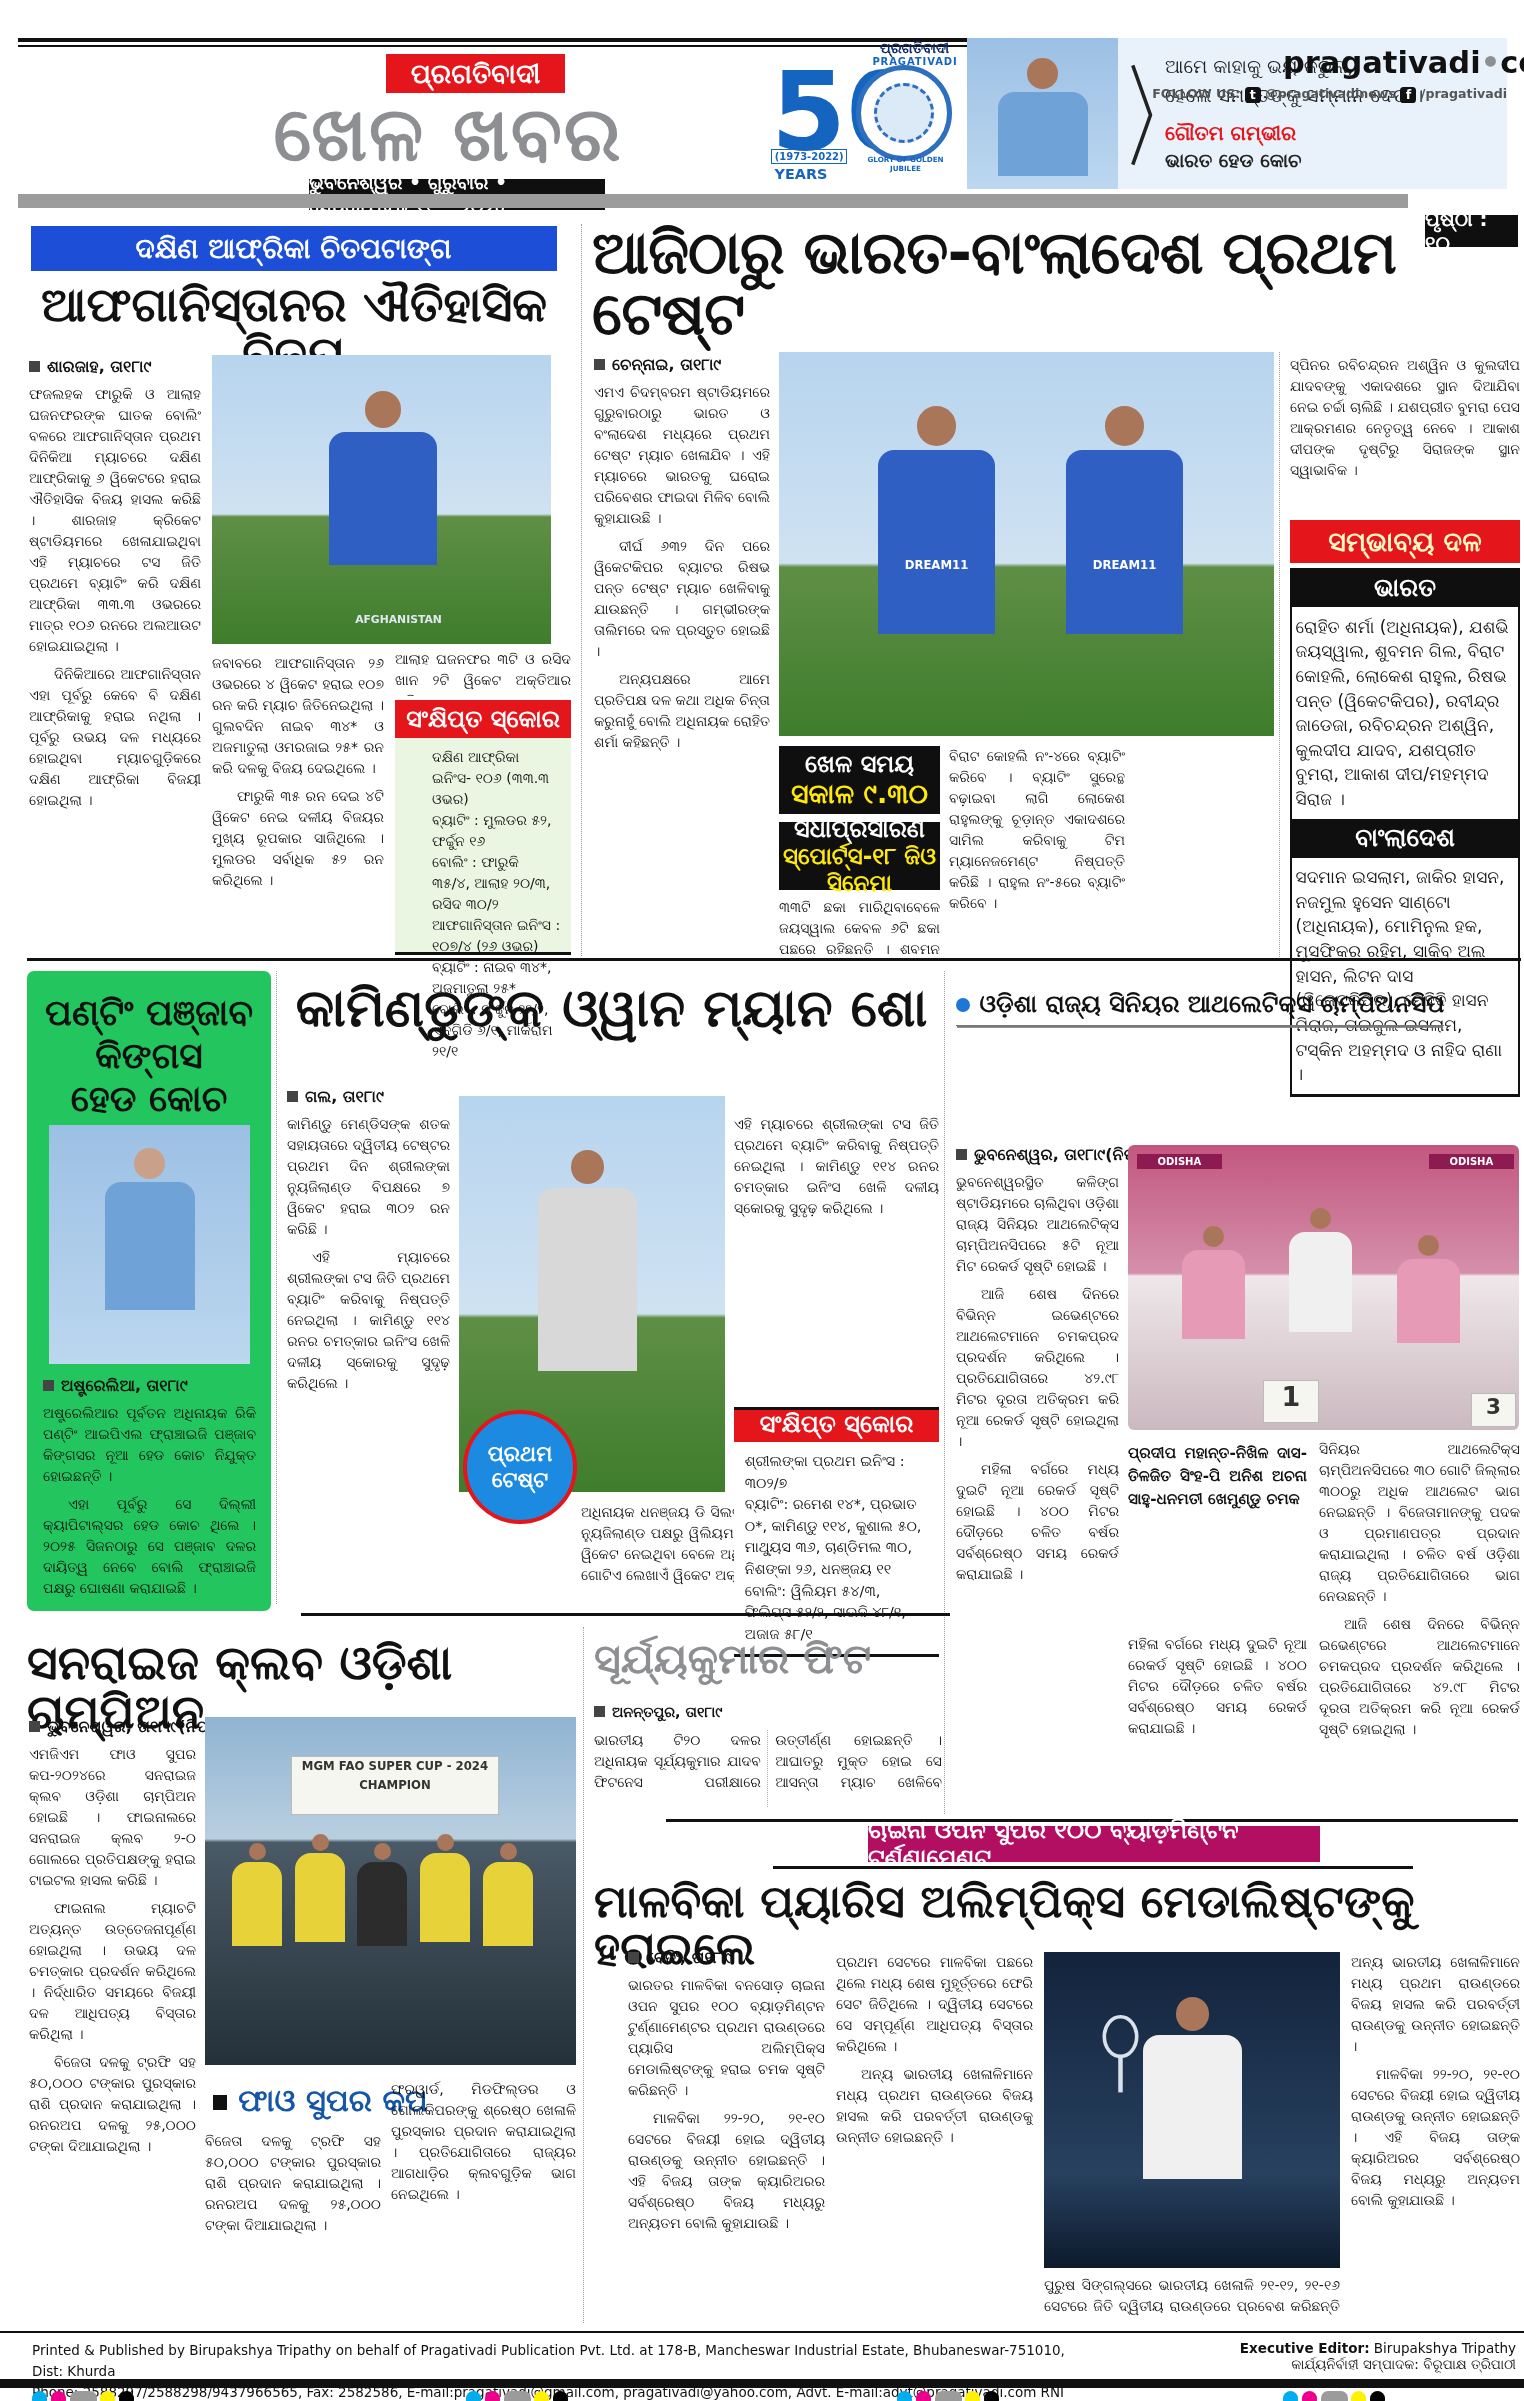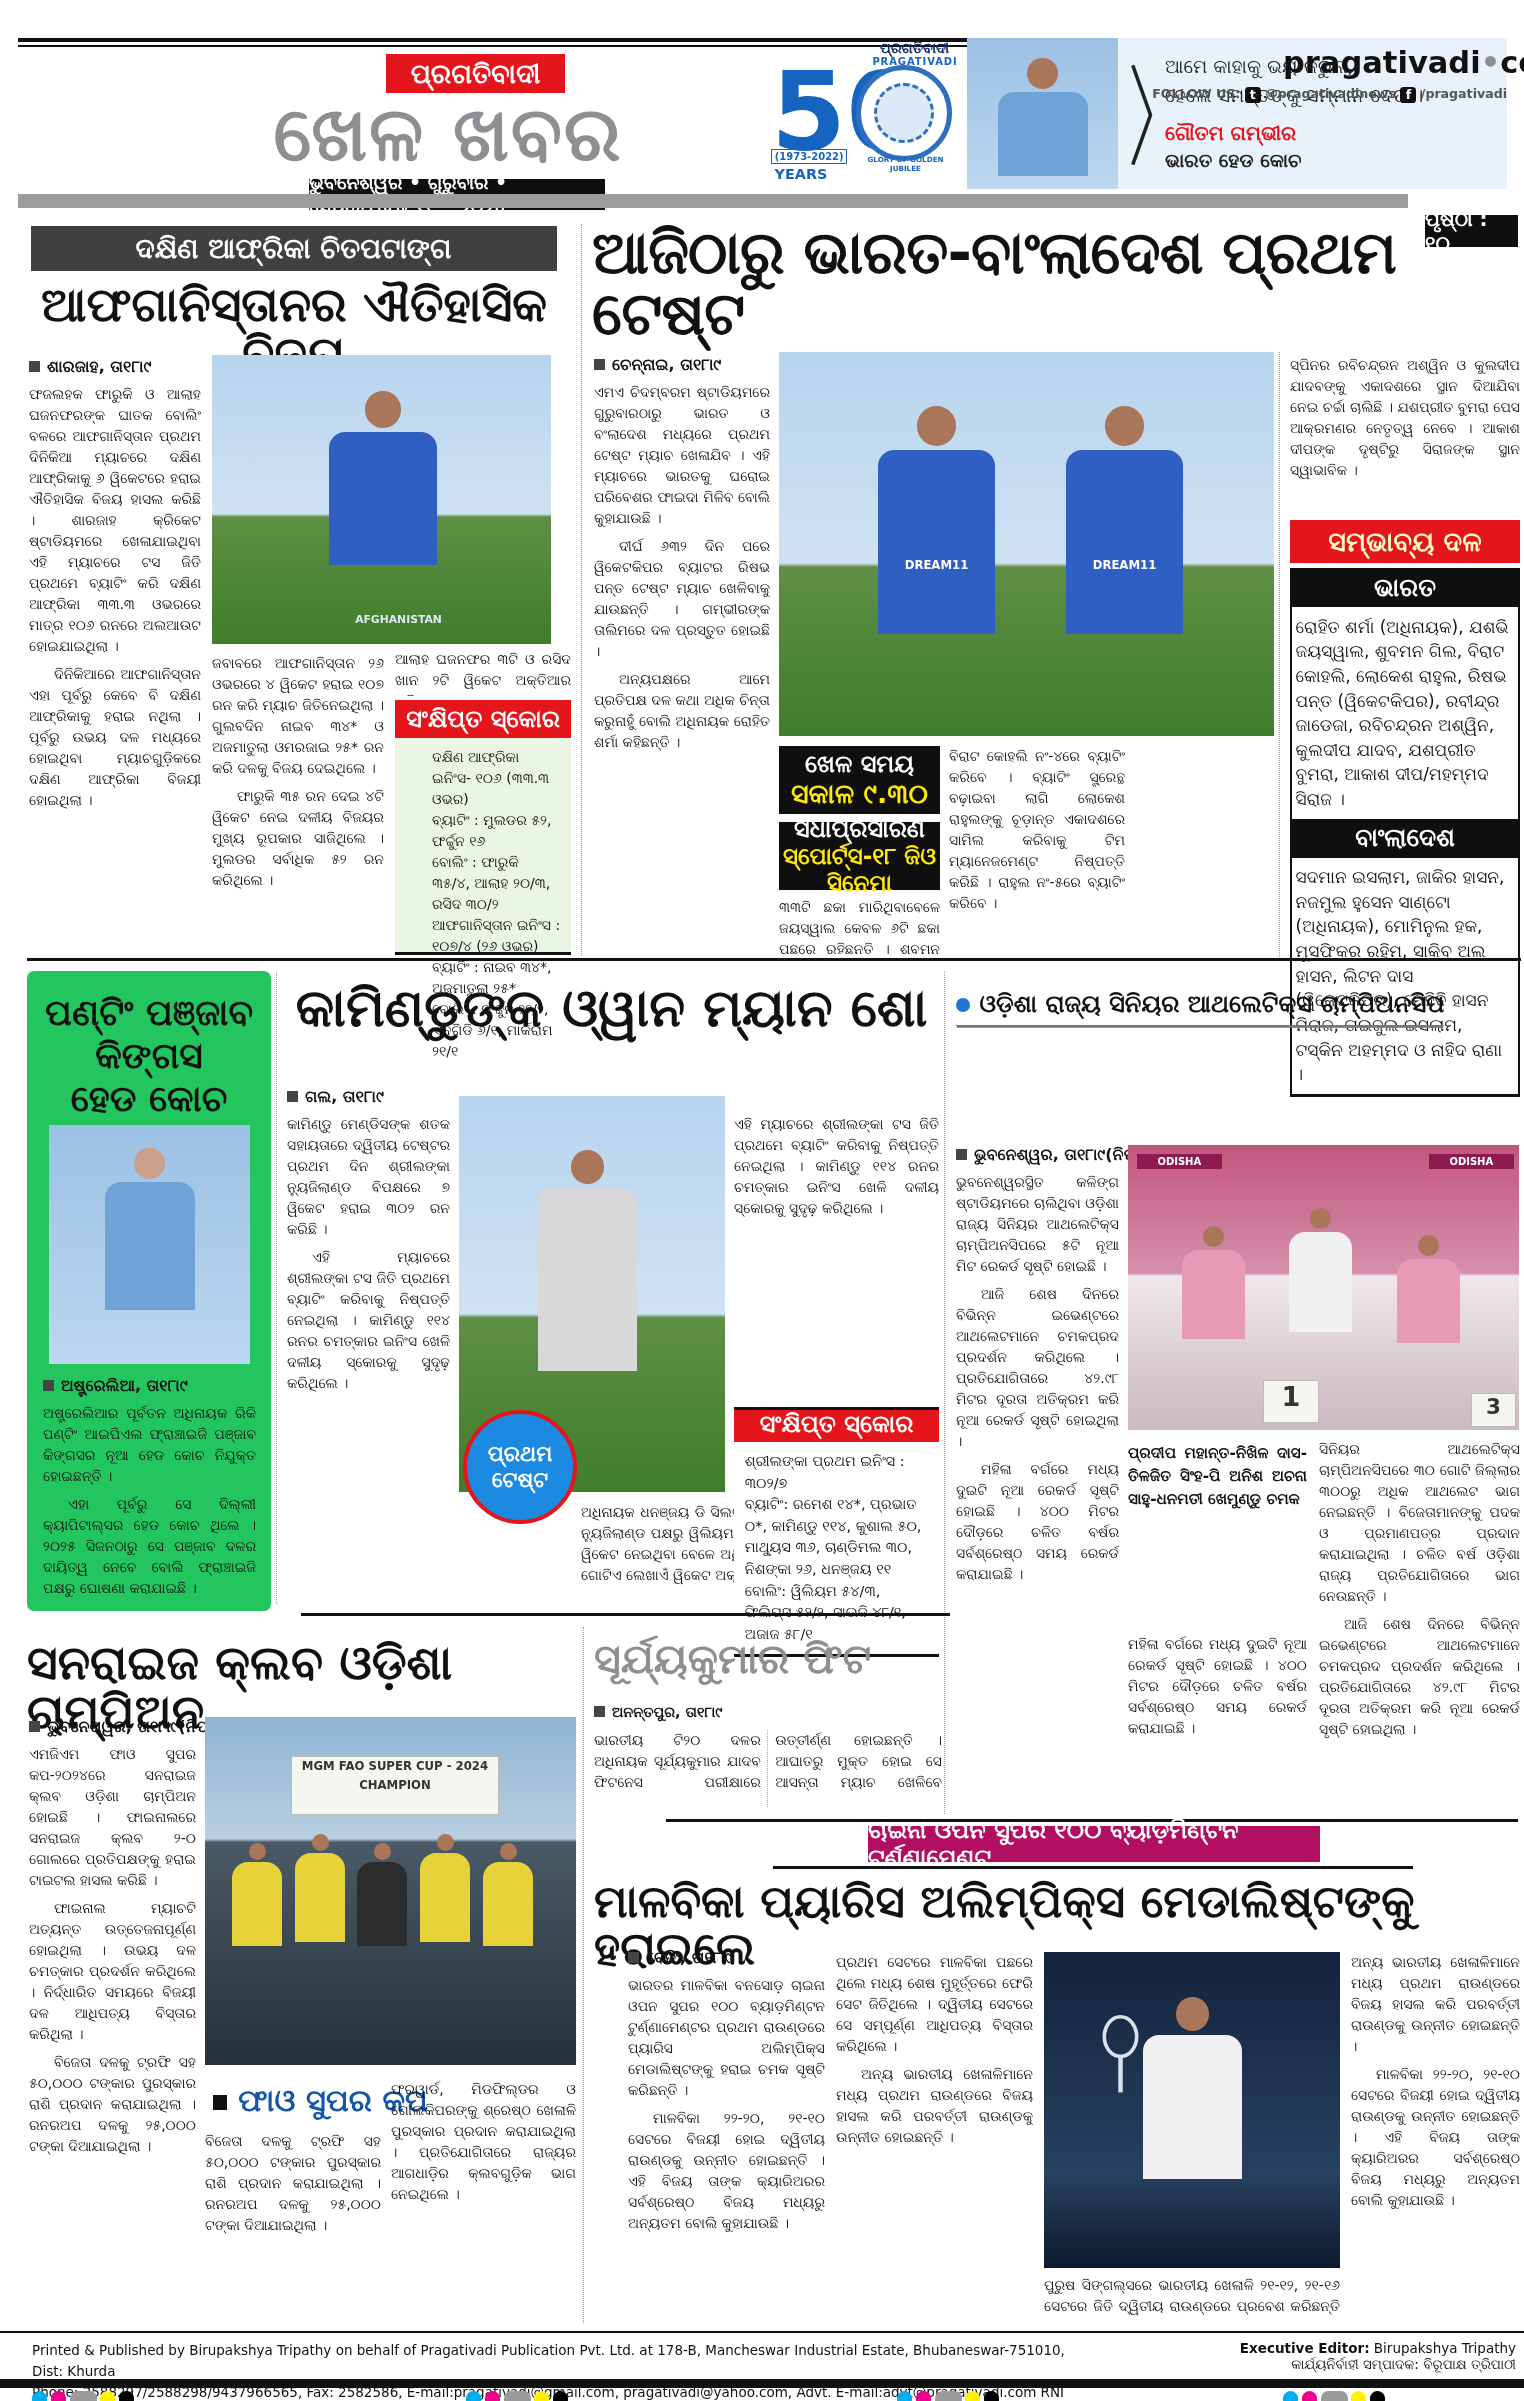--- a/index.html
+++ b/index.html
@@ -20,21 +20,21 @@
   .qrole{font-weight:bold;font-size:19px;color:#222;}
   .graybar{background:#9c9c9c;}
   .pagebox{background:#0f0f0f;color:#fff;font-size:20px;font-weight:bold;display:flex;align-items:center;justify-content:center;margin-top:32px;}
   
   .l50{color:#1565c0;font-weight:bold;font-size:108px;line-height:1;}
   .emblem{border-radius:50%;background:#fff;border:5.4px solid #2f6fc0;display:flex;align-items:center;justify-content:center;}
   .emblem .inner{width:62%;height:62%;border-radius:50%;border:3.6px dashed #2f6fc0;background:#dce9f7;}
   .ltiny{font-size:10px;font-weight:bold;color:#1565c0;}
   .lbrand{font-size:14.4px;font-weight:bold;color:#0d2a66;}
   
-  .kicker-green{background:#404040;color:#fff;font-weight:bold;font-size:28px;display:flex;align-items:center;justify-content:center;}
+  .kicker-green{background:#1d4ed8;color:#fff;font-weight:bold;font-size:28px;display:flex;align-items:center;justify-content:center;}
   .h-xl{font-weight:bold;font-size:59px;line-height:1.04;letter-spacing:-0.9px;}
   .h-lg{font-weight:bold;font-size:47px;line-height:1.05;}
   .h-md{font-weight:bold;font-size:36px;line-height:1.2;text-align:center;}
   .h-grey{color:#8d8f92;}
   .byline{font-weight:bold;font-size:16px;}
   .byline .sq{display:inline-block;width:10.8px;height:10.8px;background:#444;margin-right:7.2px;}
   .body-txt{font-size:14px;line-height:1.5;text-align:justify;overflow:hidden;}
   .body-txt p{margin:0 0 7.2px 0;text-indent:25px;}
   .body-txt p.noind{text-indent:0;}
   .cols2{column-count:2;column-gap:14.4px;column-rule:0.9px dotted #aaa;}
@@ -57,21 +57,21 @@
   .kicker-blue .dot{display:inline-block;width:14.4px;height:14.4px;border-radius:50%;background:#1f77d4;margin-right:9px;}
   .dbl-underline{border-bottom:0.9px solid #777;box-shadow:0 2.7px 0 -0.9px #777;}
   .subhead-blue{color:#1556a8;font-weight:bold;font-size:30.5px;}
   .subhead-blue .sq{display:inline-block;width:14.4px;height:14.4px;background:#111;margin-right:10.8px;vertical-align:middle;}
   .boldnames{font-weight:bold;font-size:15.2px;line-height:1.5;text-align:justify;}
   
   .photo{overflow:hidden;}
   .ph-sky{background:linear-gradient(180deg,#b7d4ee 0%,#cfe2f2 55%,#5f8f46 56%,#3f7d2c 100%);}
   .ph-sky2{background:linear-gradient(180deg,#9cc0e4 0%,#bcd7ef 100%);}
   .ph-dark{background:linear-gradient(180deg,#13233c 0%,#27415f 70%,#0d1a2c 100%);}
-  .ph-pink{background:linear-gradient(180deg,#c2577e 0%,#d590ab 45%,#efe7ea 46%,#cbb9c0 100%);}
+  .ph-pink{background:linear-gradient(180deg,#c2577e 0%,#d590ab 45%,#efe7ea 46%,#cbb9c0 100%);border-radius:6px;}
   .ph-team{background:linear-gradient(180deg,#8fb4d2 0%,#b9cfe0 35%,#4a5a66 36%,#24313a 100%);}
   .person{position:absolute;}
   .person .head{width:34%;padding-top:34%;border-radius:50%;background:#a9765a;margin:0 auto;}
   .person .torso{width:100%;height:62%;border-radius:16px 16px 0 0;margin-top:4%;}
   .jersey-blue{background:#2f5fc2;}
   .jersey-sky{background:#6fa3d8;}
   .jersey-grey{background:#d8d8d8;}
   .jersey-white{background:#f0f0f0;}
   .jersey-pink{background:#e79ab5;}
   .minitext{position:absolute;color:#fff;font-weight:bold;text-align:center;}

